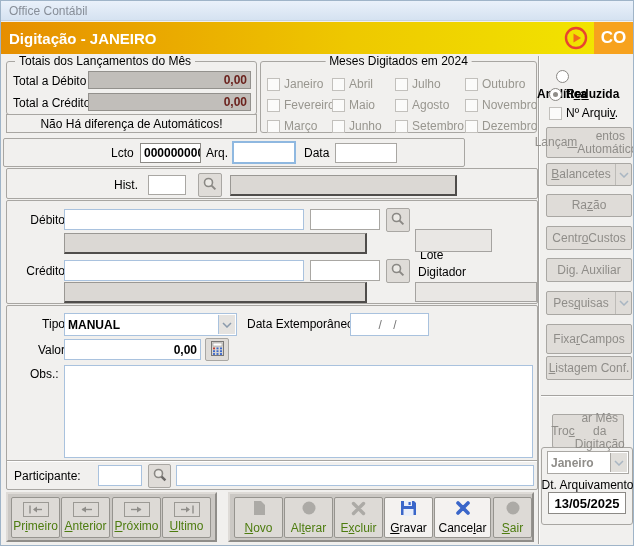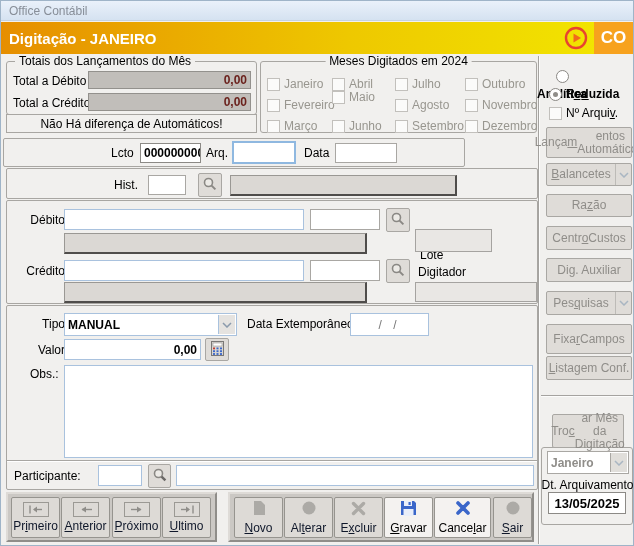--- a/index.html
+++ b/index.html
@@ -39,21 +39,21 @@
       display:flex;align-items:center;justify-content:center;text-align:center;white-space:pre-line;
       line-height:13px;cursor:default;}
   .split{position:absolute;right:0;top:0;bottom:0;width:16px;border-left:1px solid #BDBBB7;
       display:flex;align-items:center;justify-content:center;}
   .magbtn{position:absolute;background:#DFDCD8;border:1px solid #A9A7A3;border-radius:2px;
       display:flex;align-items:center;justify-content:center;}
   .combo-arrow{position:absolute;right:1px;top:1px;bottom:1px;width:17px;background:#E5E3E0;
       display:flex;align-items:center;justify-content:center;}
   .grp{position:absolute;background:#CBC8C4;border:2px solid;border-color:#DEDBD7 #8F8D89 #8F8D89 #DEDBD7;}
   .bigbtn{position:absolute;background:#DDDAD6;border:1px solid #96948F;border-radius:2px;
-      display:flex;flex-direction:column;align-items:center;justify-content:center;gap:2px;color:#0f172a;}
+      display:flex;flex-direction:column;align-items:center;justify-content:center;gap:2px;color:#4d7c0f;}
   .bigbtn.on{background:#F4F2F0;color:#000;}
   .navico{width:26px;height:15px;border:1px solid #9B9994;display:flex;align-items:center;justify-content:center;}
   .vdiv{position:absolute;width:2px;background:linear-gradient(to right,#A5A3A0 50%,#FCFCFB 50%);}
   .hdiv{position:absolute;height:2px;background:linear-gradient(#A5A3A0 50%,#FCFCFB 50%);}
   .sep{position:absolute;height:2px;background:linear-gradient(#A8A6A2 50%,#FFFFFF 50%);}
   .bold{font-weight:bold;}
   .right{justify-content:flex-end;}
   .center{justify-content:center;}
   u{text-decoration:underline;}
 </style>
@@ -101,21 +101,21 @@
         <span class="glbl">Fevereiro</span>
       </div>
     <div class="cbwrap" style="left:6px;top:57px;">
         <span class="cb"></span>
         <span class="glbl">Março</span>
       </div>
     <div class="cbwrap" style="left:71px;top:15px;">
         <span class="cb"></span>
         <span class="glbl">Abril</span>
       </div>
-    <div class="cbwrap" style="left:71px;top:28px;">
+    <div class="cbwrap" style="left:71px;top:36px;">
         <span class="cb"></span>
         <span class="glbl">Maio</span>
       </div>
     <div class="cbwrap" style="left:71px;top:57px;">
         <span class="cb"></span>
         <span class="glbl">Junho</span>
       </div>
     <div class="cbwrap" style="left:134px;top:15px;">
         <span class="cb"></span>
         <span class="glbl">Julho</span>

